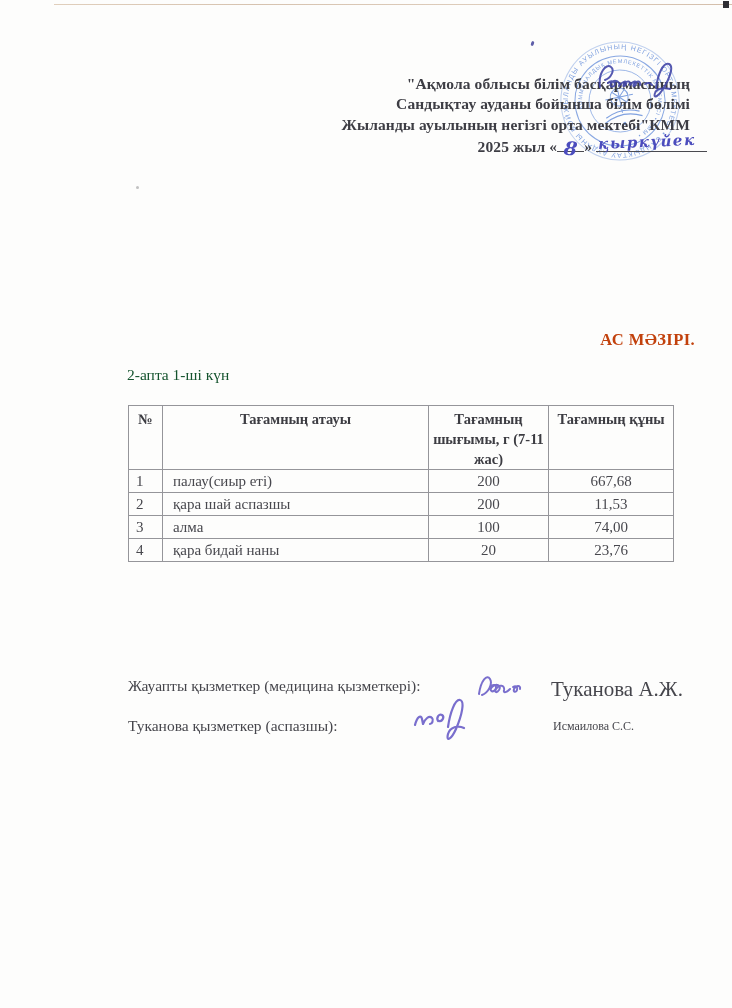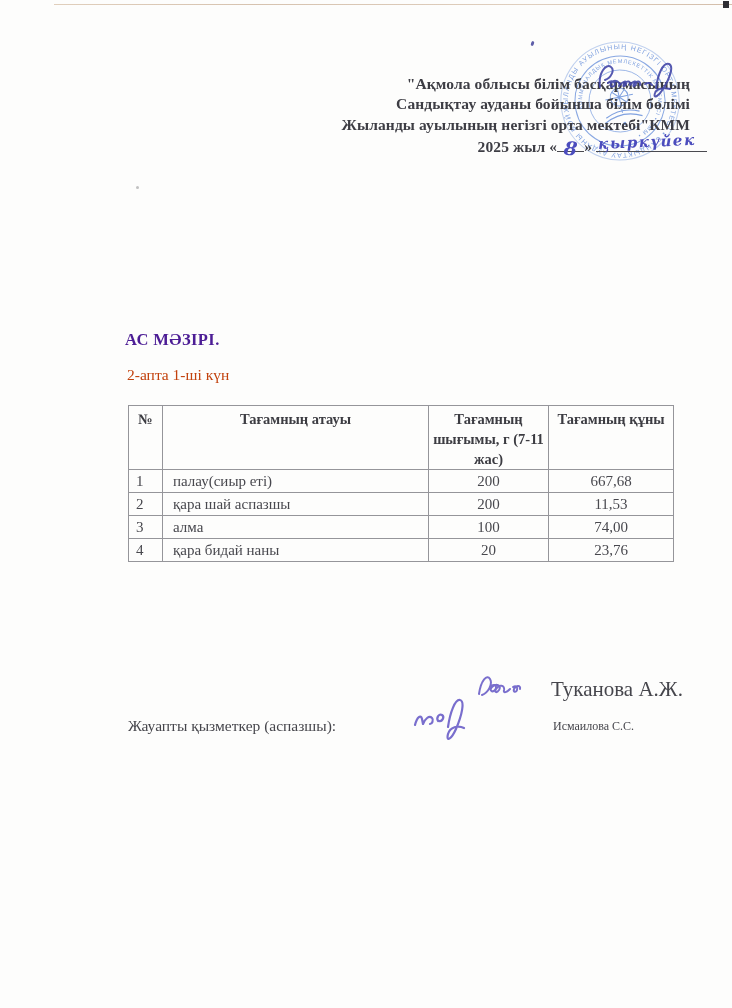--- a/index.html
+++ b/index.html
@@ -33,23 +33,23 @@
   .date-gap{display:inline-block;width:4px;}
   .hand{position:absolute;font-style:italic;font-weight:bold;color:#4b4cbd;font-family:"DejaVu Serif",serif;white-space:nowrap;}
   .hand-day{left:7px;bottom:-7px;font-size:19px;transform:rotate(7deg);}
   .hand-month{left:2px;bottom:-1px;font-size:15px;letter-spacing:1.5px;transform:rotate(-2.5deg);}
 
   .sig-approval{position:absolute;left:594px;top:55px;}
   .sig-med{position:absolute;left:471px;top:667px;}
   .sig-cook{position:absolute;left:409px;top:691px;}
 
   
-  .doc-title{position:absolute;top:330px;left:125px;width:570px;text-align:left;
-    font-weight:bold;font-size:16.5px;letter-spacing:.4px;color:#4c1d95;}
-  .doc-subtitle{position:absolute;top:366px;left:127px;font-size:15.5px;color:#c2410c;}
+  .doc-title{position:absolute;top:330px;left:125px;width:570px;text-align:right;
+    font-weight:bold;font-size:16.5px;letter-spacing:.4px;color:#c2410c;}
+  .doc-subtitle{position:absolute;top:366px;left:127px;font-size:15.5px;color:#14532d;}
 
   
   .menu-table-wrap{position:absolute;left:128px;top:405px;}
   table.menu{border-collapse:collapse;table-layout:fixed;width:545px;color:#48484e;}
   table.menu td,table.menu th{border:1px solid #95959a;overflow:hidden;}
   table.menu th{font-size:14.5px;font-weight:bold;vertical-align:top;padding:3px 2px 0 2px;
     line-height:20px;text-align:center;color:#3c3c42;}
   table.menu thead tr{height:64px;}
   table.menu tbody tr{height:23px;}
   table.menu tbody tr.total-row{height:27px;}
@@ -159,22 +159,23 @@
         <tr>
           <td class="c-no">4</td>
           <td class="c-name">қара бидай наны</td>
           <td class="c-num">20</td>
           <td class="c-num">23,76</td>
         </tr>
       </tbody>
     </table>
   </div>
 
+  <div class="footer-label1">Жауапты қызметкер (медицина қызметкері):</div>
   <div class="footer-name1">Туканова А.Ж.</div>
-  <div class="footer-label2">Жауапты қызметкер (аспазшы):</div>
+  <div class="footer-label2">Туканова қызметкер (аспазшы):</div>
   <div class="footer-name2">Исмаилова С.С.</div>
 
   <svg class="sig-med" width="58" height="36" viewBox="0 0 58 36">
     <g fill="none" stroke="#6b5fc8" stroke-width="2" stroke-linecap="round" stroke-linejoin="round" opacity="0.9">
       <path d="M8,27 C10,13 16,7 19,12 C22,17 17,26 11,28 M19,20 C23,16 27,19 24,23 C21,26 18,23 21,20 C25,16 31,18 28,23 C26,26 23,26 25,22 C28,17 34,18 33,23 C32,27 36,25 39,22"></path>
       <path d="M42,20 C45,18 47,20 46,23 C45,26 42,25 43,22 C45,18 50,18 49,22"></path>
     </g>
   </svg>
 
   <svg class="sig-cook" width="72" height="56" viewBox="0 0 72 56">

